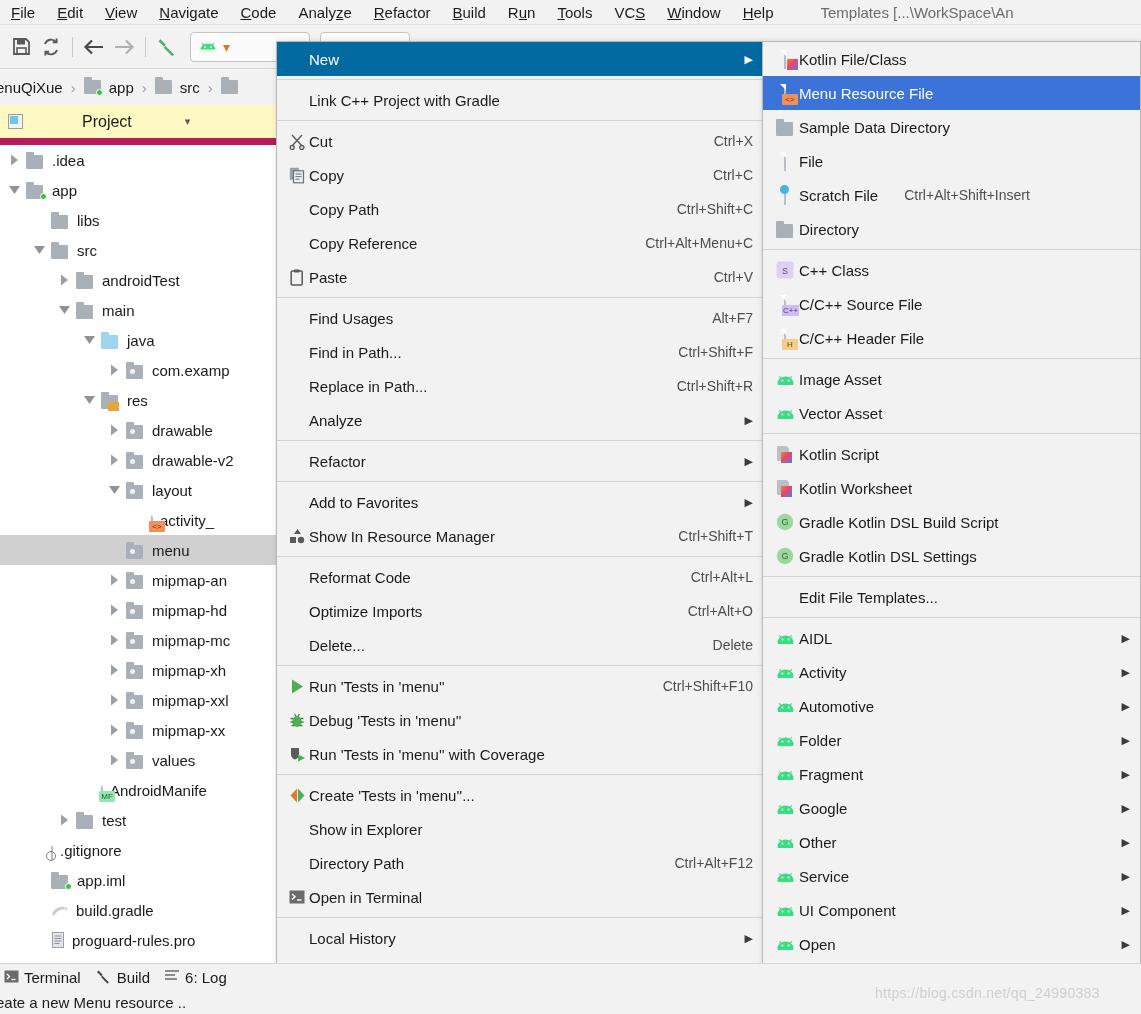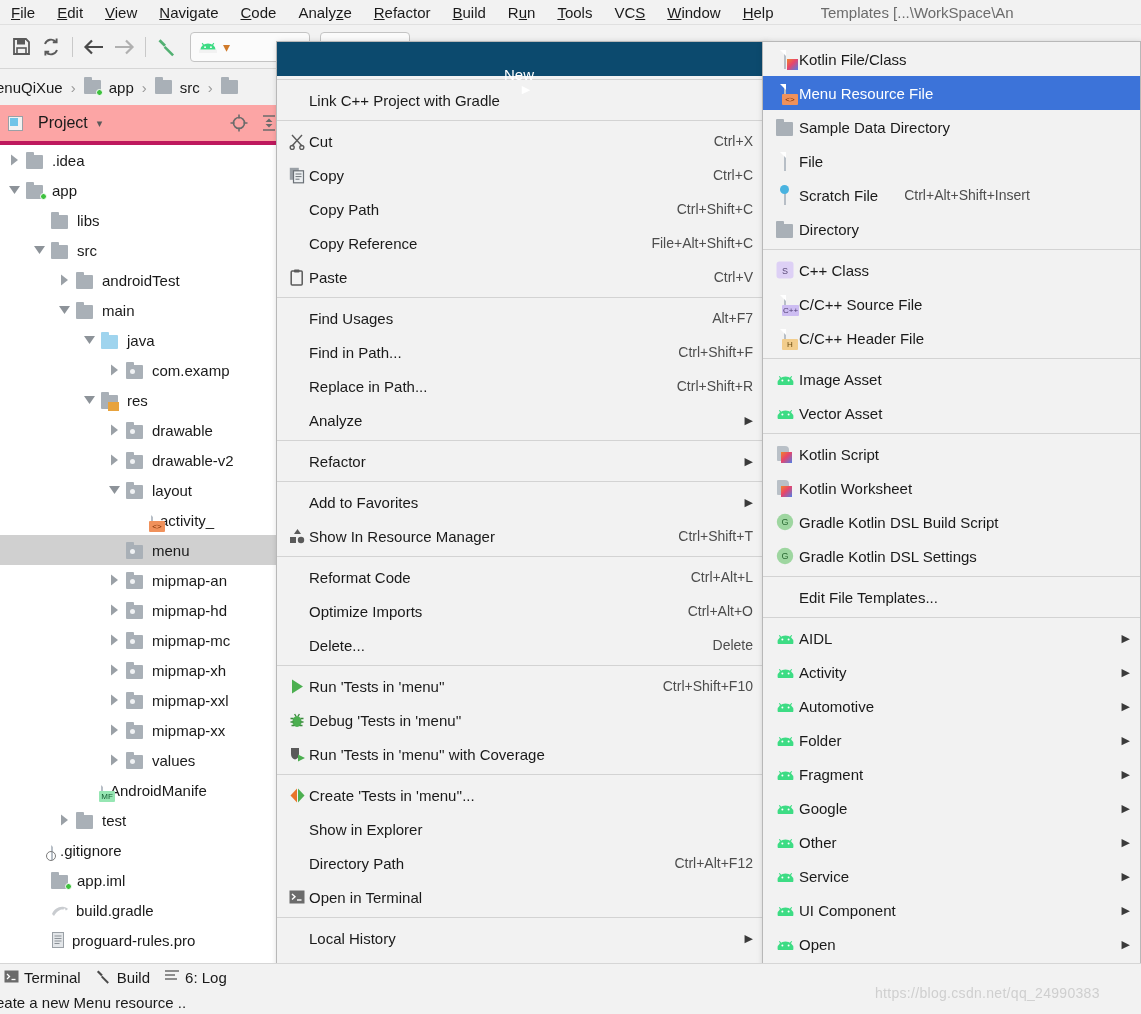--- a/index.html
+++ b/index.html
@@ -54,22 +54,23 @@
     position:absolute; left:0; top:69px; width:1141px; height:36px;
     background:#f2f2f2; display:flex; align-items:center; padding-left:0px;
     font-size:15px; overflow:hidden; white-space:nowrap;
   }
   .crumb { display:flex; align-items:center; gap:5px; padding:0 2px; }
   .crumb-sep { color:#9a9a9a; margin:0 6px; font-size:15px; }
 
   
   .panel-head {
     position:absolute; left:0; top:105px; width:290px; height:40px;
-    background:#fca5a5; display:flex; align-items:center; padding:0 8px;
-    border-bottom:4px solid #be185d;
+    background:#fef9c3; display:flex; align-items:center; padding:0 8px;
+    border-bottom:7px solid #be185d;
+    gap:44px;
   }
   .panel-head .title { font-size:16px; margin-left:8px; }
   .panel-head .caret { margin-left:9px; color:#5a5a5a; font-size:11px; }
   .panel-head .spacer { flex:1; }
 
   
   .tree {
     position:absolute; left:0; top:145px; width:290px; height:820px;
     background:#ffffff; overflow:hidden; font-size:15px;
   }
@@ -113,21 +114,21 @@
   .ctxmenu {
     position:absolute; left:276px; top:41px; width:490px;
     background:#f2f2f2; border:1px solid #b8b8b8;
     box-shadow:2px 2px 7px rgba(0,0,0,0.22);
     padding:0; font-size:15px;
   }
   .mi {
     height:34px; display:flex; align-items:center; position:relative;
     padding-left:8px; padding-right:12px; white-space:nowrap;
   }
-  .mi.hl { background:#0c4a6e; color:#ffffff;flex-direction:column; }
+  .mi.hl { background:#0369a1; color:#ffffff; }
   .mi .mi-ico { width:24px; flex:0 0 24px; display:flex; align-items:center; justify-content:center; }
   .mi .mi-lbl { flex:1; }
   .mi .mi-acc { color:#4d4d4d; font-size:14px; margin-left:22px; }
   .mi .mi-arrow { margin-left:14px; font-size:11px; color:#3a3a3a; }
   .mi.hl .mi-arrow { color:#ffffff; }
   .msep { height:1px; background:#d3d3d3; margin:3px 0; }
 
   
   .submenu {
     position:absolute; left:762px; top:41px; width:379px;
@@ -688,21 +689,21 @@
         <span class="mi-acc">Ctrl+C</span>
       </div>
       <div class="mi">
         <span class="mi-ico"></span>
         <span class="mi-lbl">Copy Path</span>
         <span class="mi-acc">Ctrl+Shift+C</span>
       </div>
       <div class="mi">
         <span class="mi-ico"></span>
         <span class="mi-lbl">Copy Reference</span>
-        <span class="mi-acc">File+Alt+Shift+C</span>
+        <span class="mi-acc">Ctrl+Alt+Menu+C</span>
       </div>
       <div class="mi">
         <span class="mi-ico">
           <svg width="16" height="17" viewBox="0 0 16 17">
             <rect x="2.2" y="2" width="11" height="14" rx="1" fill="none" stroke="#5a5a5a" stroke-width="1.5"></rect>
             <rect x="5" y="0.6" width="5.5" height="3" rx="0.8" fill="#5a5a5a"></rect>
           </svg>
         </span>
         <span class="mi-lbl">Paste</span>
         <span class="mi-acc">Ctrl+V</span>

